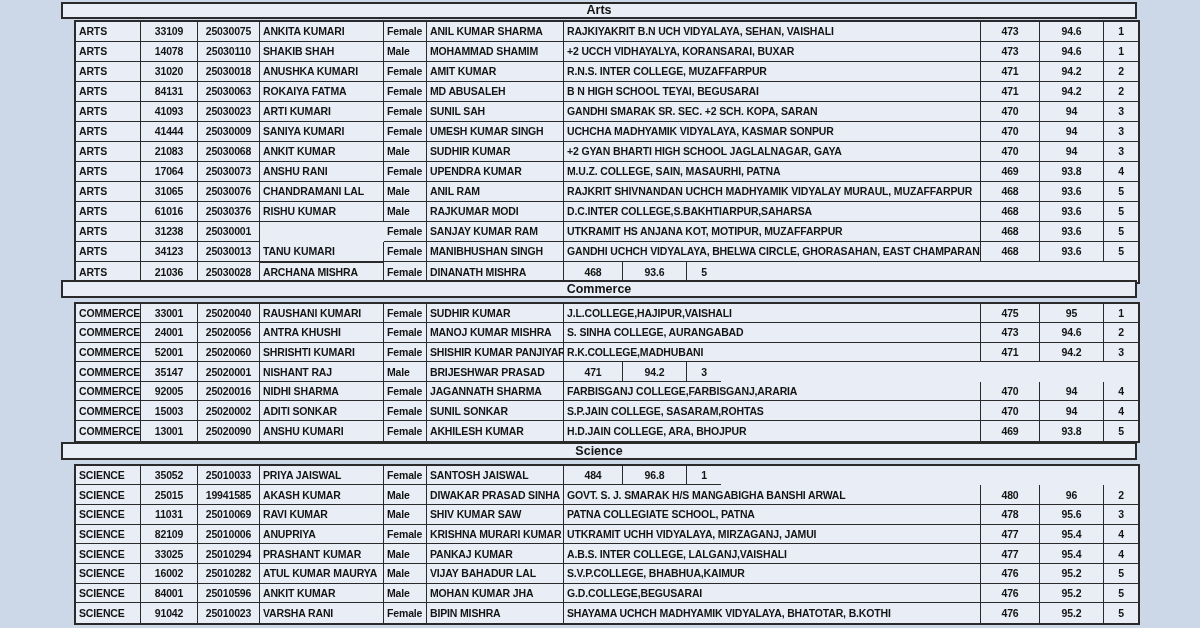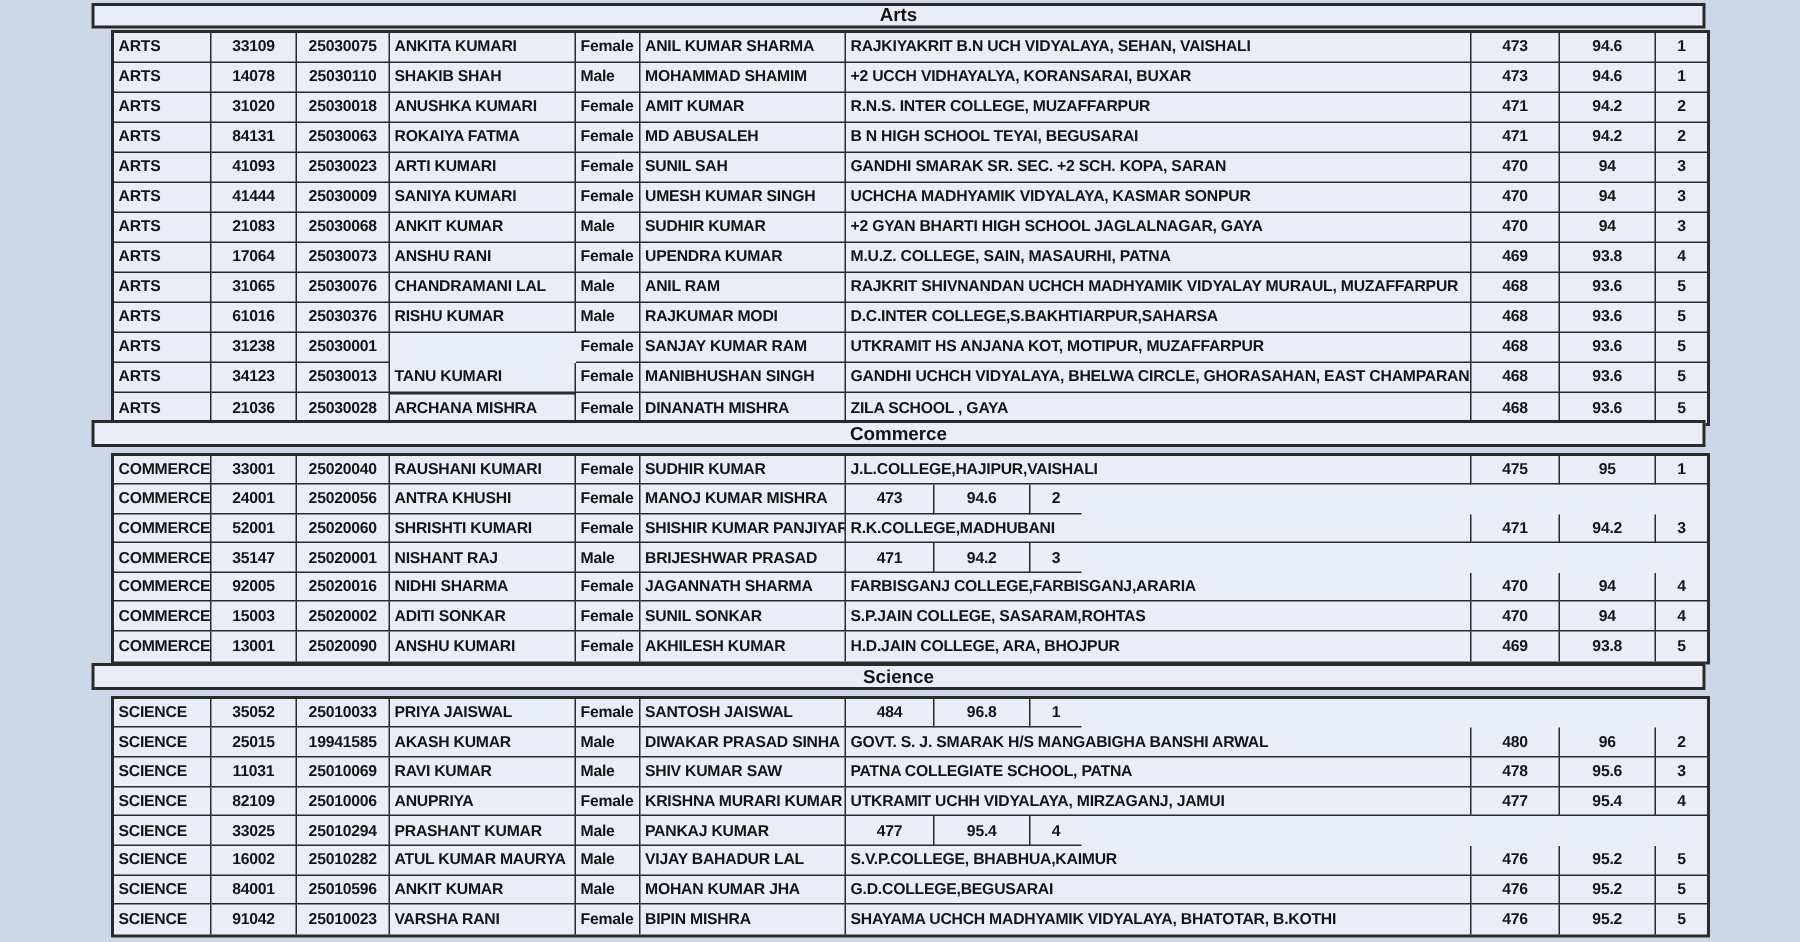--- a/index.html
+++ b/index.html
@@ -213,21 +213,20 @@
         <div class="cell center" style="flex: 0 0 64px; width: 64px;">93.6</div>
         <div class="cell center" style="flex: 0 0 34px; width: 34px;">5</div>
       </div>
       <div class="row" style="height: 20px;">
         <div class="cell" style="flex: 0 0 65px; width: 65px;">ARTS</div>
         <div class="cell center" style="flex: 0 0 57px; width: 57px;">21036</div>
         <div class="cell center" style="flex: 0 0 62px; width: 62px;">25030028</div>
         <div class="cell" style="flex: 0 0 124px; width: 124px;">ARCHANA MISHRA</div>
         <div class="cell" style="flex: 0 0 43px; width: 43px;">Female</div>
         <div class="cell" style="flex: 0 0 137px; width: 137px;">DINANATH MISHRA</div>
-        <div class="cell" style="flex: 0 0 417px; width: 417px;">ZILA SCHOOL , GAYA</div>
         <div class="cell center" style="flex: 0 0 59px; width: 59px;">468</div>
         <div class="cell center" style="flex: 0 0 64px; width: 64px;">93.6</div>
         <div class="cell center" style="flex: 0 0 34px; width: 34px;">5</div>
       </div>
     </div>
     <div class="band" style="top: 279.5px; height: 18px;">
       <span>Commerce</span>
     </div>
     <div class="tbl" style="top: 301.5px;">
       <div class="row" style="height: 19.6px;">
@@ -242,20 +241,21 @@
         <div class="cell center" style="flex: 0 0 64px; width: 64px;">95</div>
         <div class="cell center" style="flex: 0 0 34px; width: 34px;">1</div>
       </div>
       <div class="row" style="height: 19.6px;">
         <div class="cell" style="flex: 0 0 65px; width: 65px;">COMMERCE</div>
         <div class="cell center" style="flex: 0 0 57px; width: 57px;">24001</div>
         <div class="cell center" style="flex: 0 0 62px; width: 62px;">25020056</div>
         <div class="cell" style="flex: 0 0 124px; width: 124px;">ANTRA KHUSHI</div>
         <div class="cell" style="flex: 0 0 43px; width: 43px;">Female</div>
         <div class="cell" style="flex: 0 0 137px; width: 137px;">MANOJ KUMAR MISHRA</div>
+        <div class="cell" style="flex: 0 0 417px; width: 417px;">S. SINHA COLLEGE, AURANGABAD</div>
         <div class="cell center" style="flex: 0 0 59px; width: 59px;">473</div>
         <div class="cell center" style="flex: 0 0 64px; width: 64px;">94.6</div>
         <div class="cell center" style="flex: 0 0 34px; width: 34px;">2</div>
       </div>
       <div class="row" style="height: 19.6px;">
         <div class="cell" style="flex: 0 0 65px; width: 65px;">COMMERCE</div>
         <div class="cell center" style="flex: 0 0 57px; width: 57px;">52001</div>
         <div class="cell center" style="flex: 0 0 62px; width: 62px;">25020060</div>
         <div class="cell" style="flex: 0 0 124px; width: 124px;">SHRISHTI KUMARI</div>
         <div class="cell" style="flex: 0 0 43px; width: 43px;">Female</div>
@@ -364,20 +364,21 @@
         <div class="cell center" style="flex: 0 0 64px; width: 64px;">95.4</div>
         <div class="cell center" style="flex: 0 0 34px; width: 34px;">4</div>
       </div>
       <div class="row" style="height: 19.7px;">
         <div class="cell" style="flex: 0 0 65px; width: 65px;">SCIENCE</div>
         <div class="cell center" style="flex: 0 0 57px; width: 57px;">33025</div>
         <div class="cell center" style="flex: 0 0 62px; width: 62px;">25010294</div>
         <div class="cell" style="flex: 0 0 124px; width: 124px;">PRASHANT KUMAR</div>
         <div class="cell" style="flex: 0 0 43px; width: 43px;">Male</div>
         <div class="cell" style="flex: 0 0 137px; width: 137px;">PANKAJ KUMAR</div>
+        <div class="cell" style="flex: 0 0 417px; width: 417px;"> A.B.S. INTER COLLEGE, LALGANJ,VAISHALI</div>
         <div class="cell center" style="flex: 0 0 59px; width: 59px;">477</div>
         <div class="cell center" style="flex: 0 0 64px; width: 64px;">95.4</div>
         <div class="cell center" style="flex: 0 0 34px; width: 34px;">4</div>
       </div>
       <div class="row" style="height: 19.7px;">
         <div class="cell" style="flex: 0 0 65px; width: 65px;">SCIENCE</div>
         <div class="cell center" style="flex: 0 0 57px; width: 57px;">16002</div>
         <div class="cell center" style="flex: 0 0 62px; width: 62px;">25010282</div>
         <div class="cell" style="flex: 0 0 124px; width: 124px;">ATUL KUMAR MAURYA</div>
         <div class="cell" style="flex: 0 0 43px; width: 43px;">Male</div>

